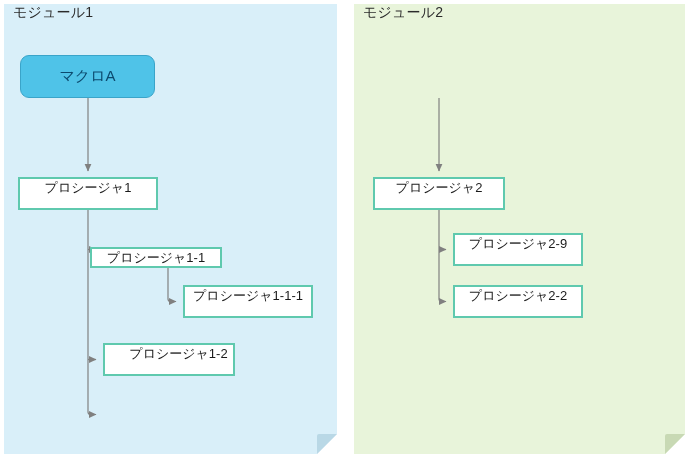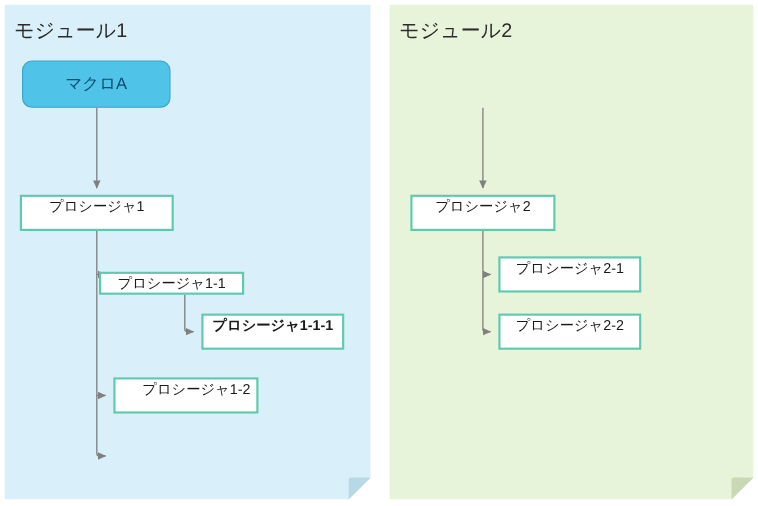--- a/index.html
+++ b/index.html
@@ -26,22 +26,22 @@
     position: absolute;
     box-sizing: border-box;
   }
   .panel-bg {
     position: absolute;
     inset: 0;
   }
   .panel-title {
     position: absolute;
     left: 9px;
-    top: 12px;
-    font-size: 18px;
+    top: 0;
+    font-size: 14px;
     color: #2b2b2b;
     letter-spacing: 0.2px;
     white-space: nowrap;
   }
 
   
   .macro-node {
     position: absolute;
     box-sizing: border-box;
     border-radius: 9px;
@@ -138,35 +138,35 @@
   </div>
 
   <div class="proc-node" style="left:18px; top:177px; width:140px; height:33px;">
     <span>プロシージャ1</span>
   </div>
 
   <div class="proc-node" style="left:90px; top:233px; width:132px; height:21px;margin-top:14px;">
     <span>プロシージャ1-1</span>
   </div>
 
-  <div class="proc-node" style="left:183px; top:285px; width:130px; height:33px;font-weight:bold;">
+  <div class="proc-node" style="left:183px; top:285px; width:130px; height:33px;">
     <span>プロシージャ1-1-1</span>
   </div>
 
   <div class="proc-node" style="left:103px; top:343px; width:132px; height:33px;padding-left:19px;">
     <span>プロシージャ1-2</span>
   </div>
 
 
 
   <div class="proc-node" style="left:373px; top:177px; width:132px; height:33px;">
     <span>プロシージャ2</span>
   </div>
 
   <div class="proc-node" style="left:453px; top:233px; width:130px; height:33px;">
-    <span>プロシージャ2-1</span>
+    <span>プロシージャ2-9</span>
   </div>
 
   <div class="proc-node" style="left:453px; top:285px; width:130px; height:33px;">
     <span>プロシージャ2-2</span>
   </div>
 
 </div>
 
 </body></html>

